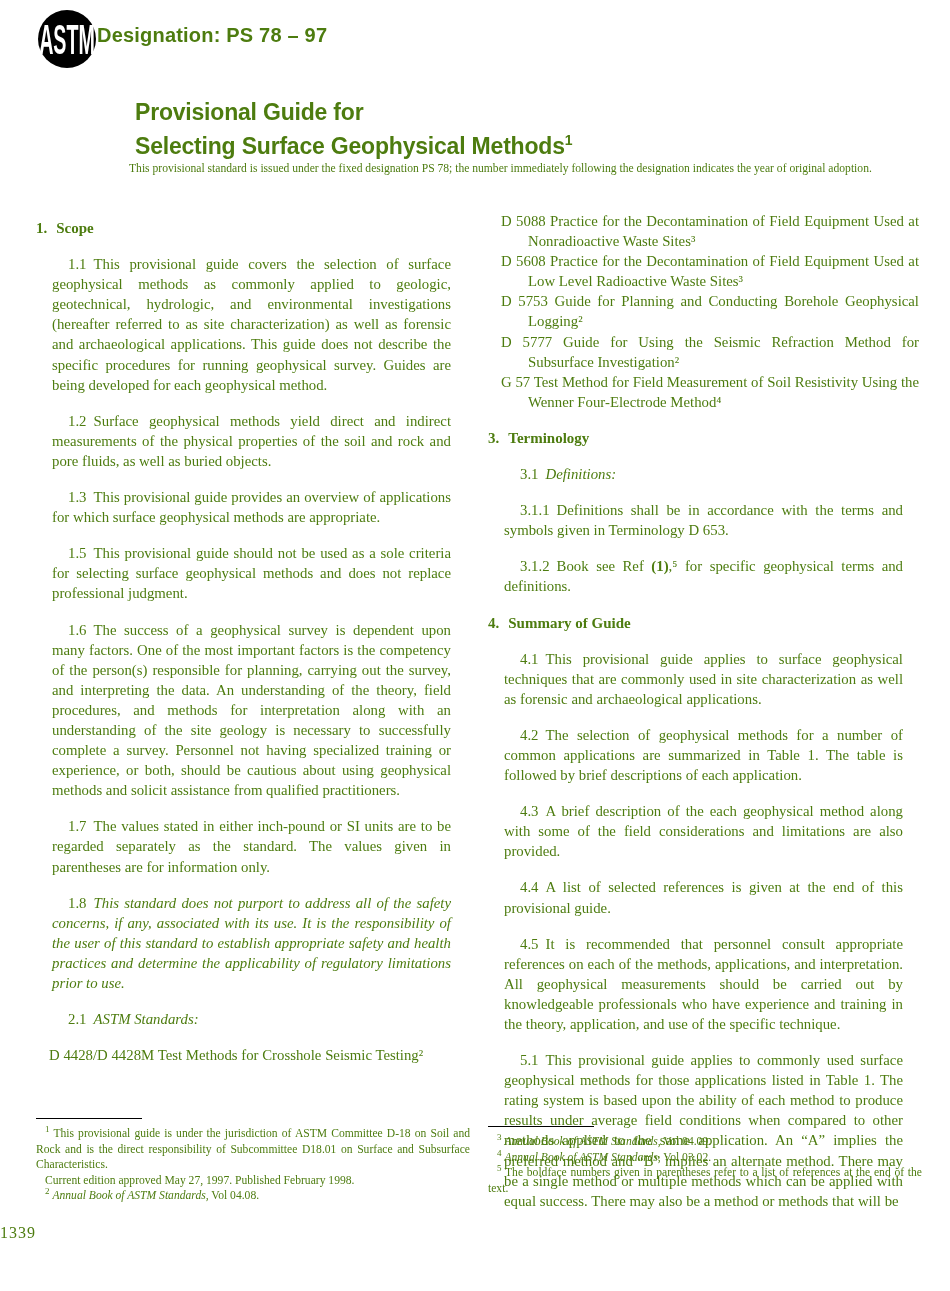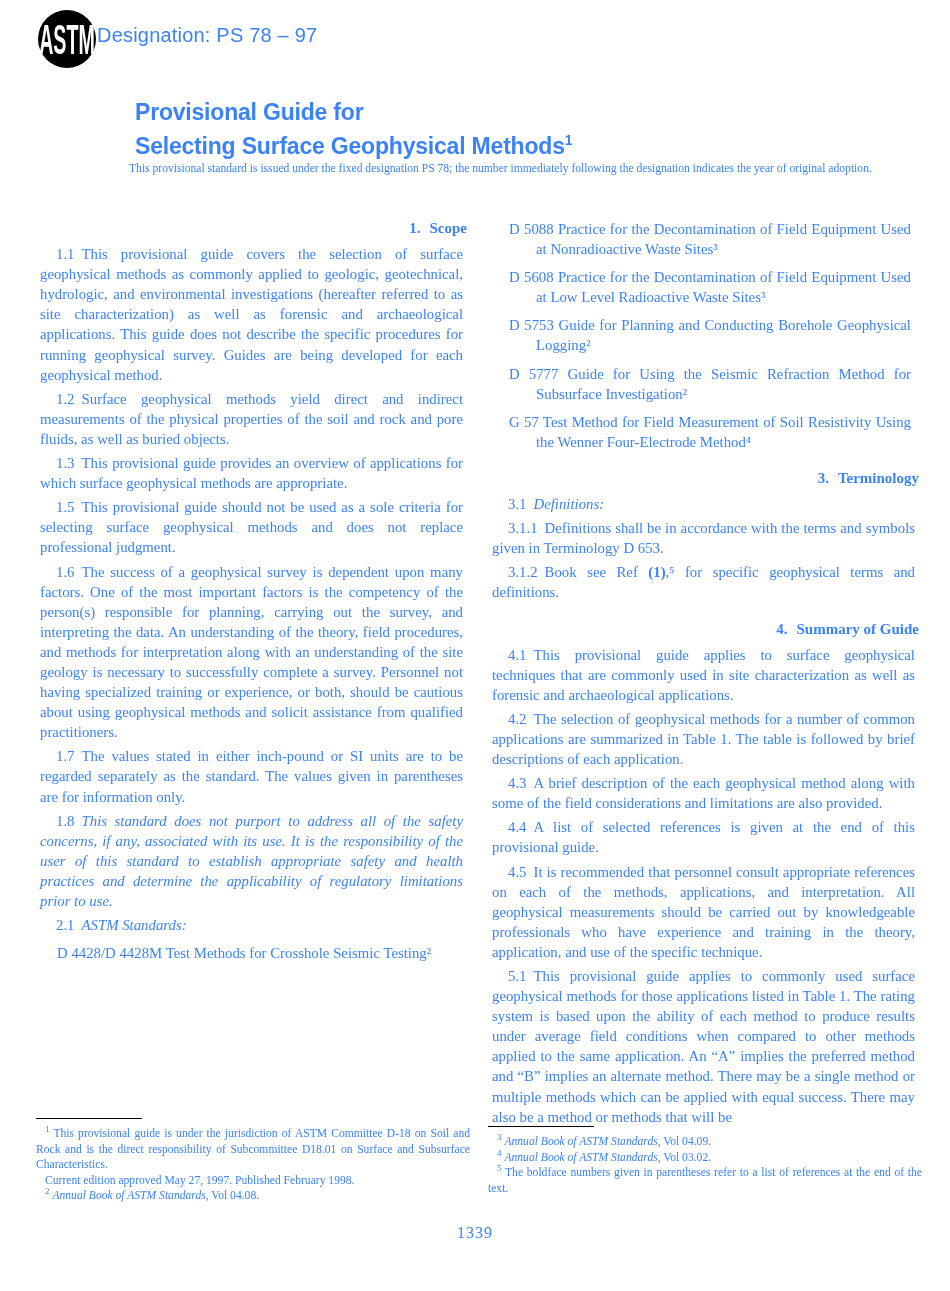--- a/index.html
+++ b/index.html
@@ -1,48 +1,48 @@
 <!DOCTYPE html>
 <html><head>
 <meta charset="utf-8">
 <style>
   html,body{margin:0;padding:0;background:#fff;}
   #page{
     position:relative;width:950px;height:1291px;background:#fff;
-    font-family:"Liberation Serif",serif;color:#3b82f6;overflow:hidden;
+    font-family:"Liberation Serif",serif;color:#4d7c0f;overflow:hidden;
   }
   .logo{position:absolute;left:36px;top:9px;width:64px;height:62px;}
   .designation{
     position:absolute;left:97px;top:24px;
-    font-family:"Liberation Sans",sans-serif;font-weight:normal;font-size:20px;letter-spacing:.2px;
+    font-family:"Liberation Sans",sans-serif;font-weight:bold;font-size:20px;letter-spacing:.2px;
   }
   .title{
     position:absolute;left:135px;top:95px;
     font-family:"Liberation Sans",sans-serif;font-weight:bold;font-size:23px;line-height:34px;letter-spacing:-.2px;
   }
   .title .t-sup{font-size:14px;vertical-align:super;line-height:0;}
   .issue-note{position:absolute;left:129px;top:161px;width:782px;font-size:11.6px;line-height:15.5px;text-align:justify;}
   .col{position:absolute;top:211px;width:431px;font-size:14.8px;line-height:20.1px;text-align:justify;}
   .col-left{left:36px;}
   .col-right{left:488px;}
-  .sec{font-size:15px;font-weight:bold;margin:16px 0 6px;text-align:right;}
+  .sec{font-size:15px;font-weight:bold;margin:16px 0 6px;text-align:left;}
   .col .sec:first-child{margin-top:7px;}
   .sec-num{margin-right:9px;}
-  .para{margin:4px;text-indent:16px;}
+  .para{margin:16px;text-indent:16px;}
   .pnum{margin-right:7px;}
   .it{font-style:italic;}
   .bold{font-weight:bold;}
-  .ref{margin:8px;padding-left:40px;text-indent:-27px;}
+  .ref{margin:0;padding-left:40px;text-indent:-27px;}
   .fn-block{position:absolute;width:434px;font-size:11.6px;line-height:15.6px;text-align:justify;}
   .fn-left{left:36px;top:1118px;}
   .fn-right{left:488px;top:1126px;}
   .fn-rule{width:106px;border-top:1.6px solid #000;margin:0 0 7px 0;}
   .fn{margin:0;text-indent:9px;}
   .fn sup{font-size:9px;line-height:0;}
-  .page-number{position:absolute;top:1224px;left:0;width:950px;text-align:center;font-size:16px;letter-spacing:1px;}
+  .page-number{position:absolute;top:1224px;left:0;width:950px;font-size:16px;letter-spacing:1px;}
 </style>
 </head>
 <body>
 
 <div id="page">
 
   <div class="logo">
     <svg width="64" height="62" viewBox="0 0 64 62" aria-hidden="true">
       <circle cx="31" cy="30" r="29" fill="#000"></circle>
       <text x="0" y="8.5" transform="translate(31,30) scale(0.82,1.78)" text-anchor="middle" font-family="Liberation Sans, sans-serif" font-size="24" font-weight="bold" fill="#fff">ASTM</text>

